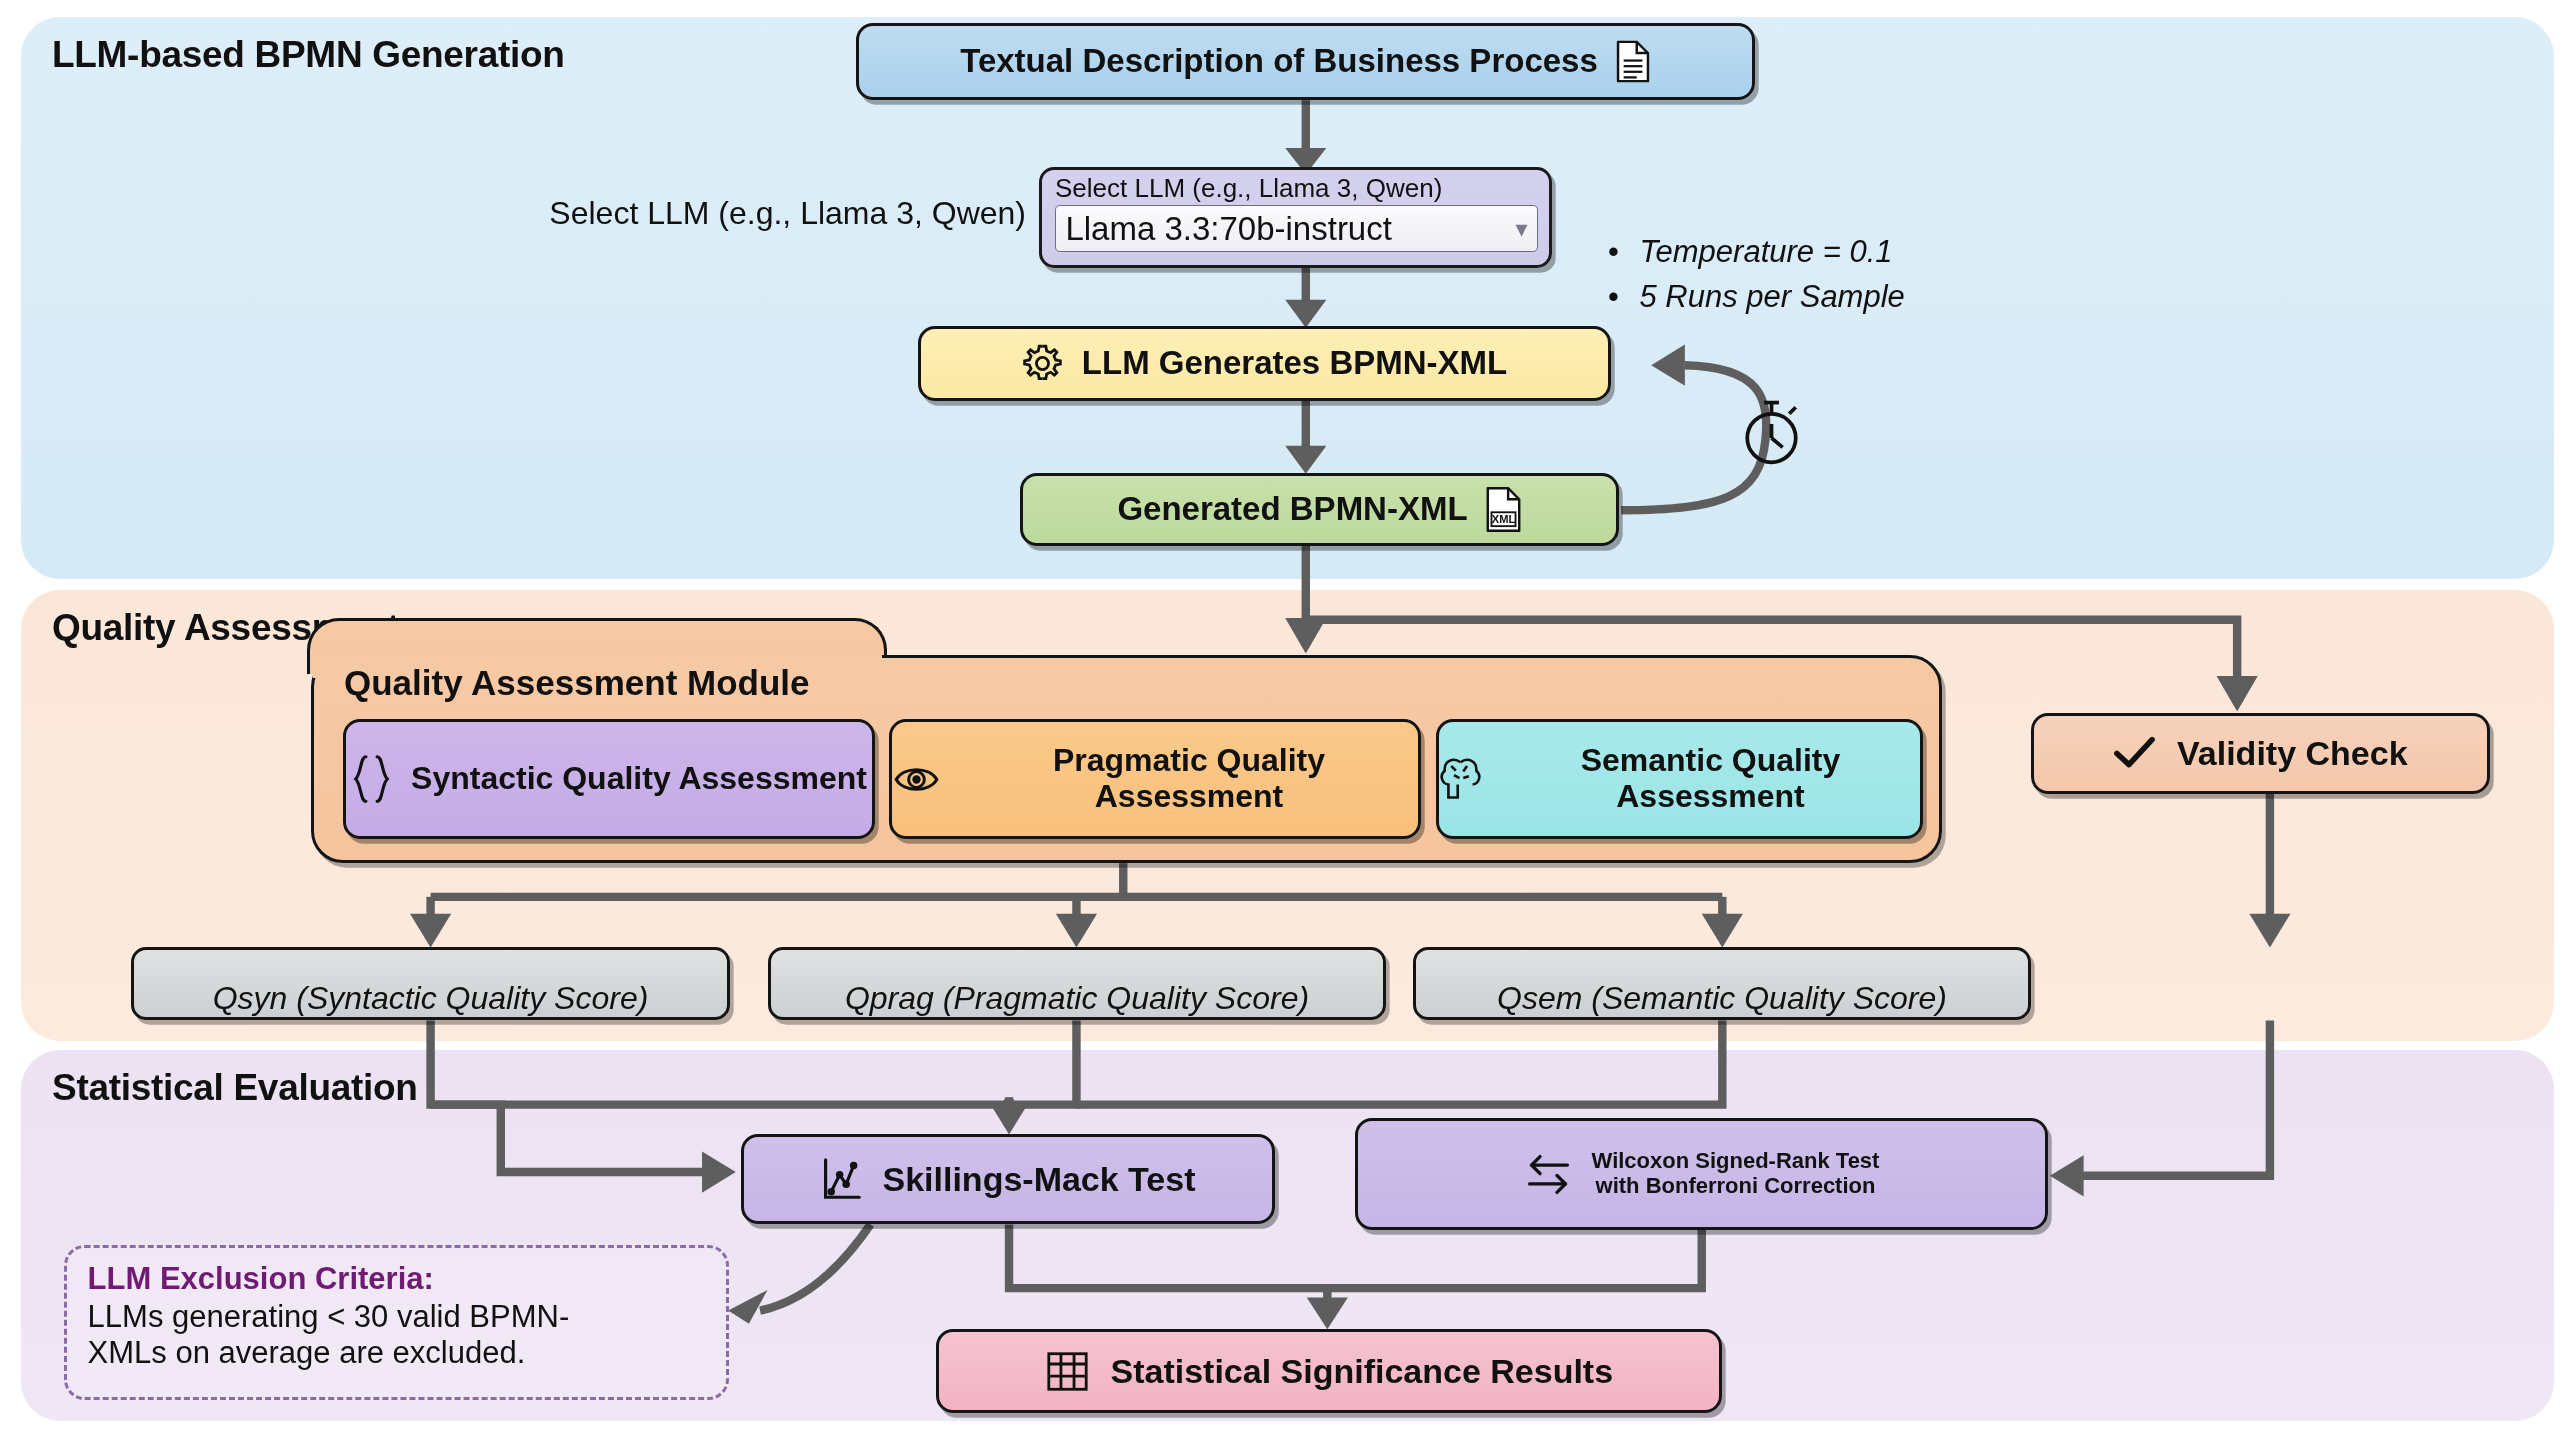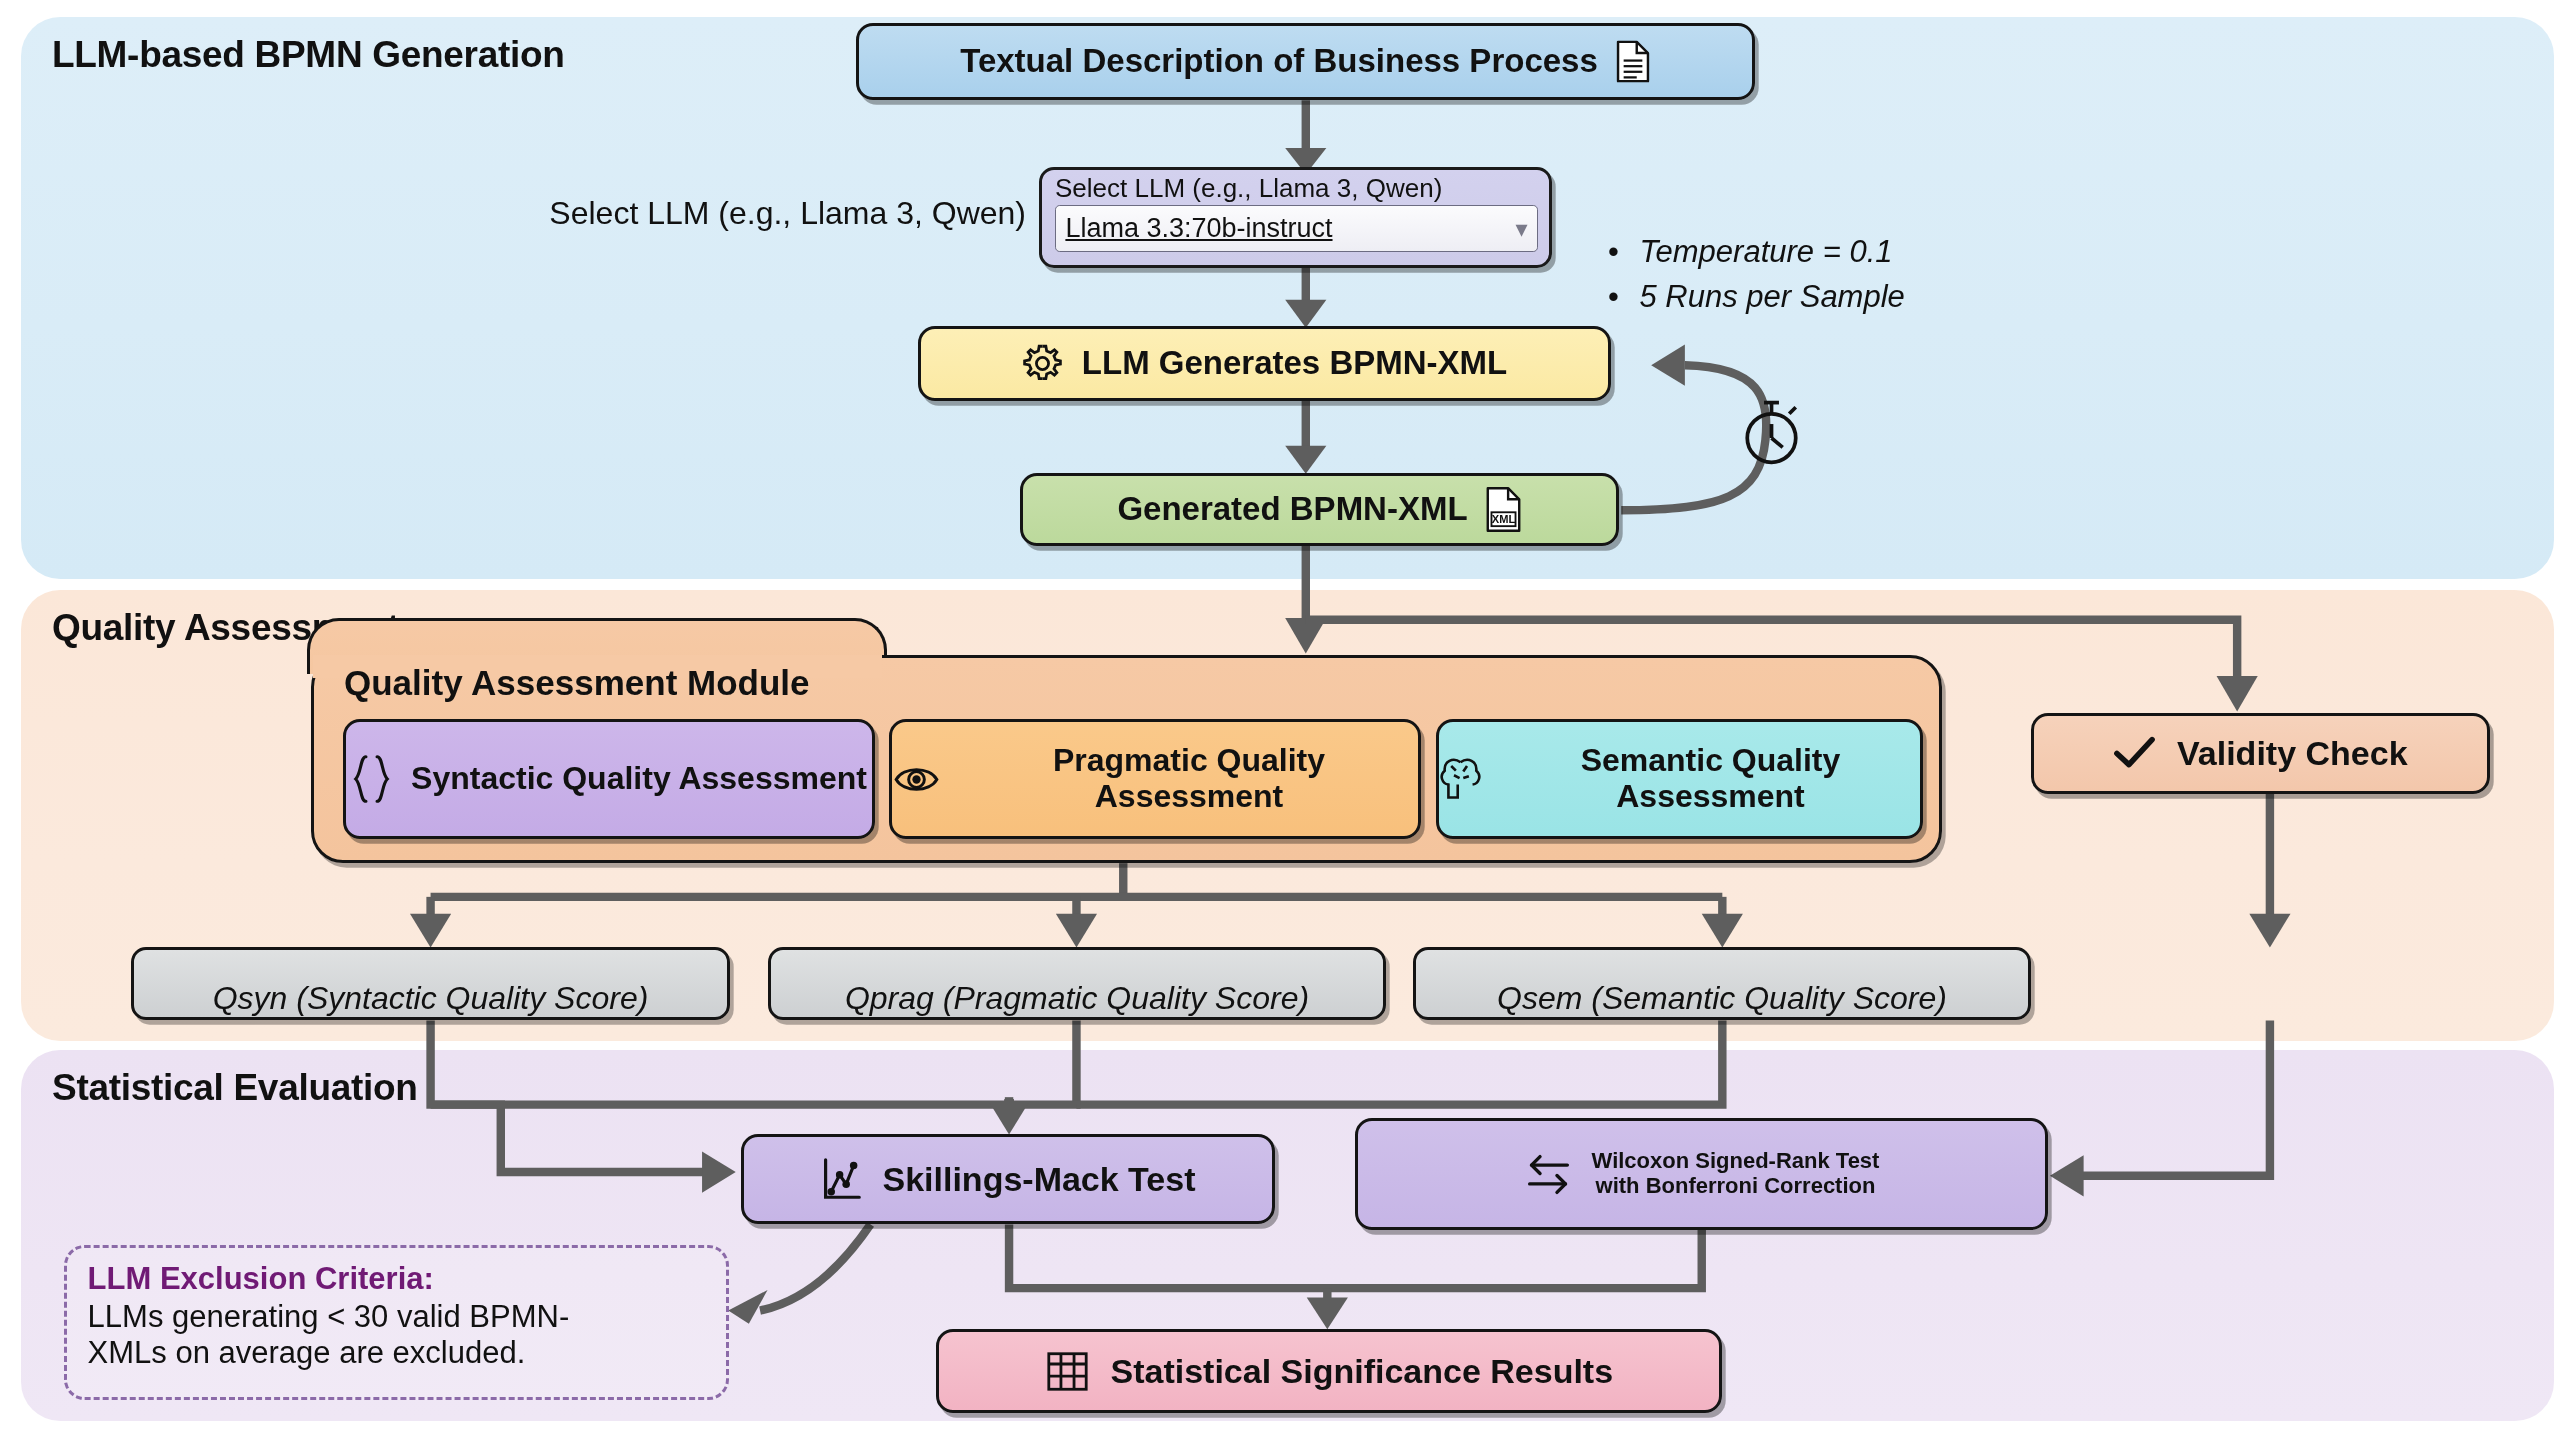--- a/index.html
+++ b/index.html
@@ -37,21 +37,21 @@
 
   
   #w-llm{position:absolute;left:1039px;top:167px;width:513px;height:101px;box-sizing:border-box;
     border:3.7px solid #1a1a1a;border-radius:15px;
     background:linear-gradient(180deg,#d3d1ee 0%,#cdcbe9 100%);
     box-shadow:3.7px 4.7px 0 rgba(0,0,0,0.33);padding:3.7px 11.2px 0 13px;}
   #w-llm .w-cap{font-size:26px;color:#111;line-height:1.1;white-space:nowrap;}
   #w-llm .w-sel{margin-top:2.8px;height:47px;box-sizing:border-box;border:1.9px solid #6c6c82;
     border-radius:4.7px;background:linear-gradient(180deg,#fbfbfd 0%,#eeeef4 100%);
     display:flex;align-items:center;justify-content:space-between;padding:0 9.4px 0 9.4px;}
-  #w-llm .w-sel .val{font-size:27px;color:#111;white-space:nowrap;text-decoration:underline;}
+  #w-llm .w-sel .val{font-size:33px;color:#111;white-space:nowrap;}
   #w-llm .w-sel .chev{font-size:24px;color:#7a7a8a;}
   #lbl-selectllm{position:absolute;left:483px;top:195px;width:543px;text-align:right;
     font-size:32px;color:#111;white-space:nowrap;}
 
   
   #bullets{position:absolute;left:1608px;top:230px;font-size:31px;font-style:italic;color:#111;
     line-height:1.45;}
   #bullets div{display:flex;gap:20.6px;align-items:flex-start;}
   #bullets .dot{font-style:normal;}
 

